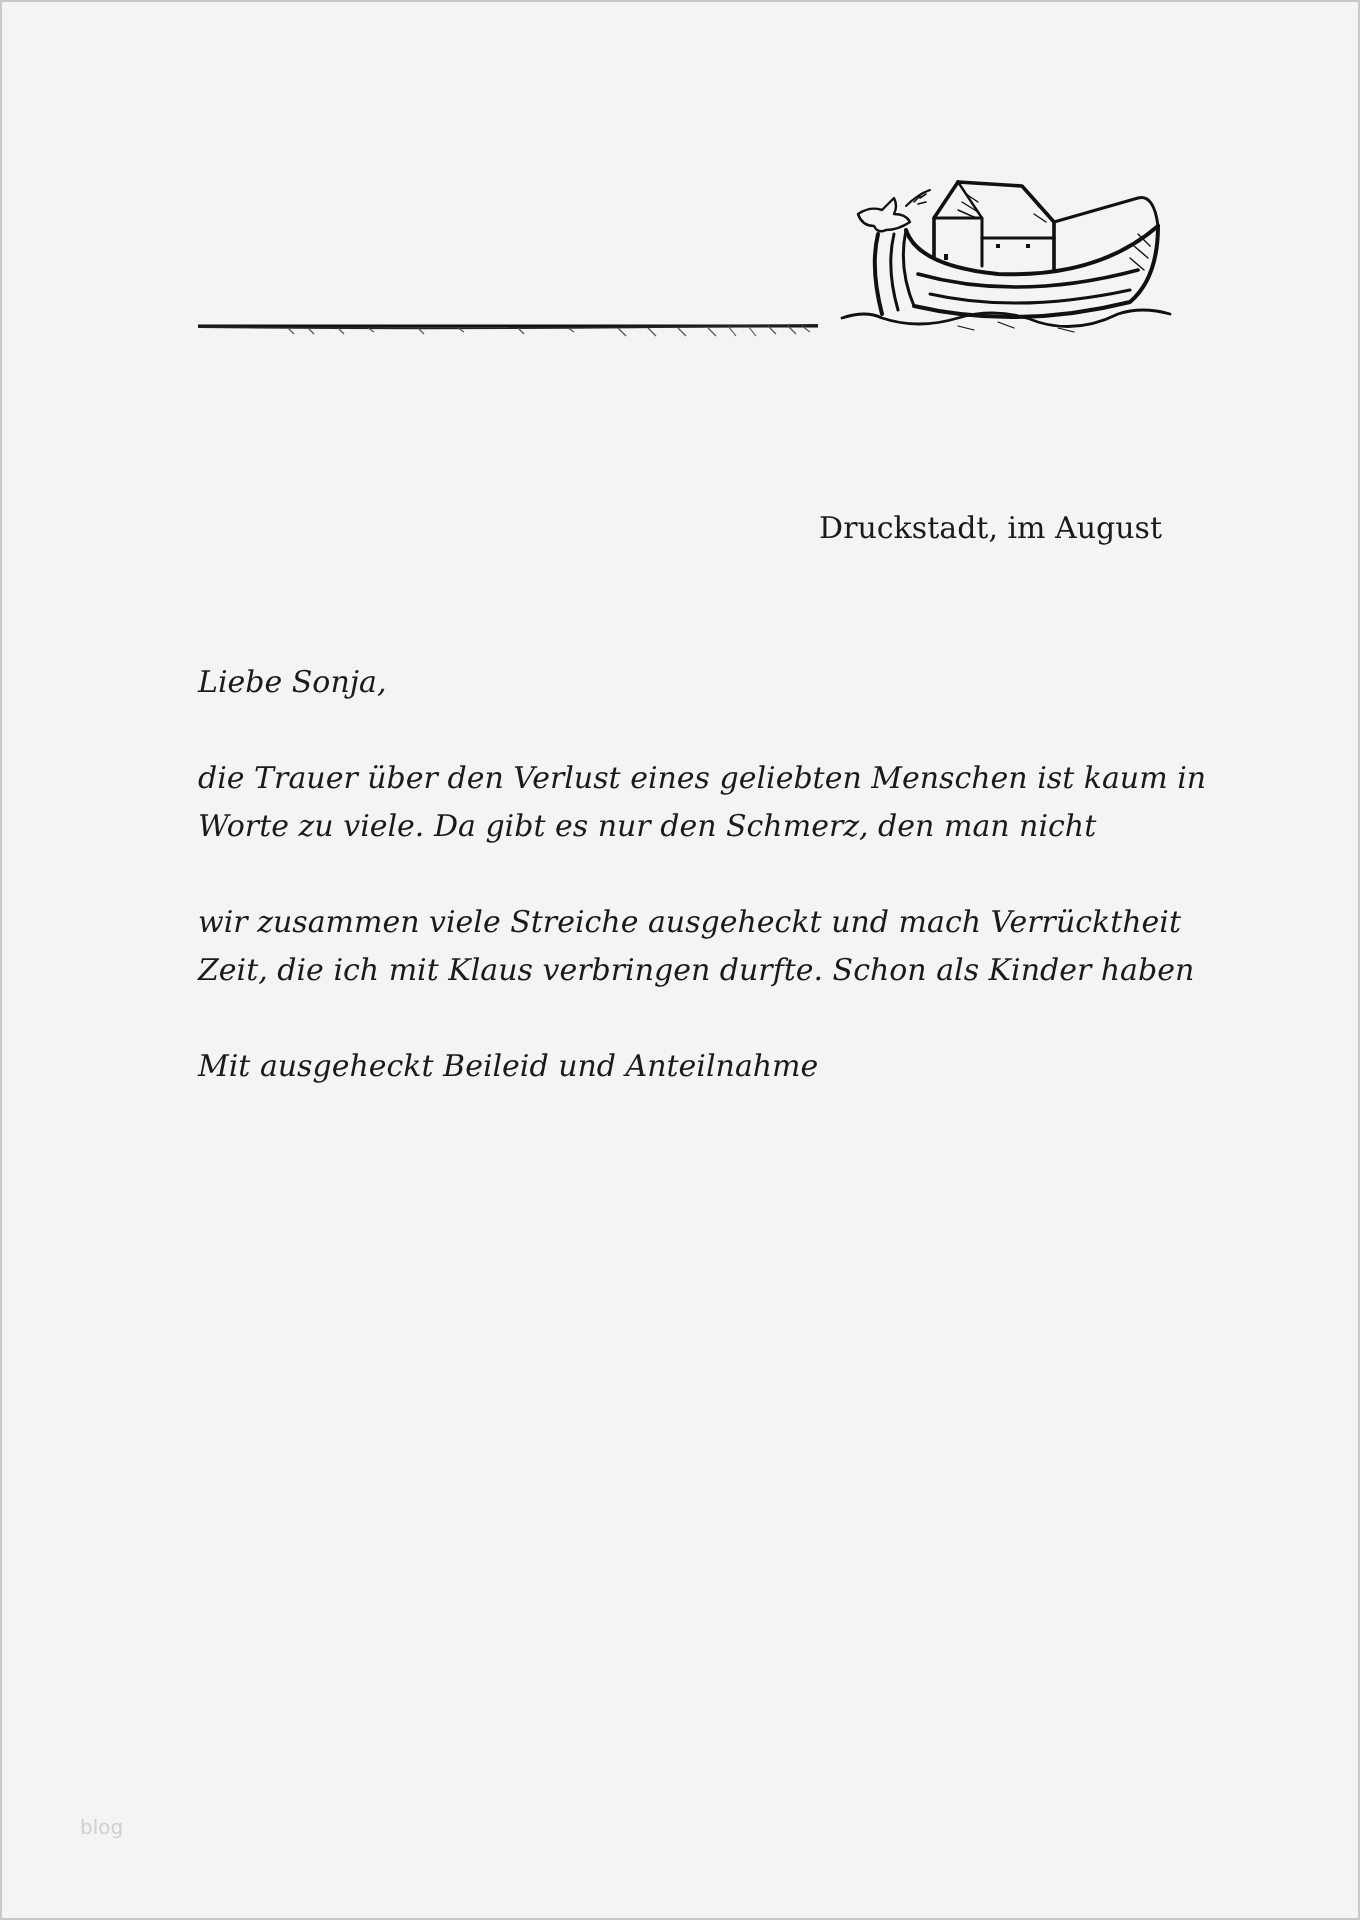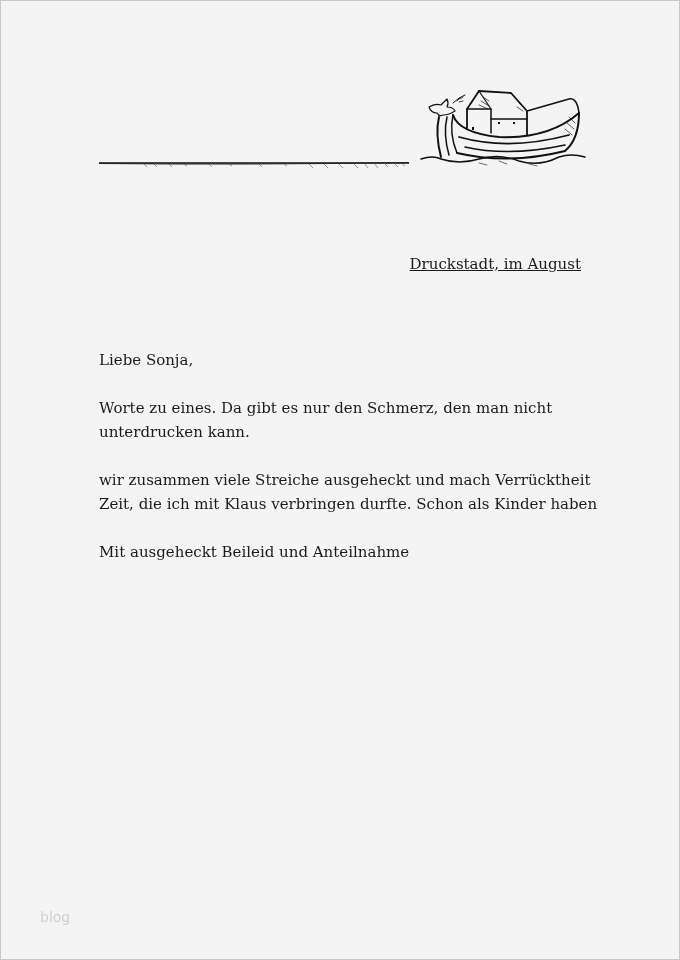--- a/index.html
+++ b/index.html
@@ -38,43 +38,43 @@
       width: 168px;
       height: 80px;
     }
     .place-date {
       position: absolute;
       right: 98px;
       top: 253px;
       font-size: 15px;
       line-height: 20px;
       white-space: nowrap;
-      text-decoration: underline;
     }
     .body-text {
       position: absolute;
       left: 98px;
-      top: 347px;
+      top: 328px;
       width: 492px;
       font-size: 15px;
       line-height: 24px;
+      font-style: italic;
     }
     .body-text p {
       margin: 0 0 24px 0;
     }
     .body-text .line {
       display: block;
       white-space: nowrap;
     }
     .watermark {
       position: absolute;
       left: 39px;
       top: 908px;
       font-family: "DejaVu Sans", sans-serif;
-      font-size: 14px;
+      font-size: 10px;
       color: #d0d0d0;
     }
   </style>
 </head>
 <body>
 
 <div class="page">
 
   <svg class="rule" viewBox="0 0 312 10" xmlns="http://www.w3.org/2000/svg">
     <path d="M0 4 L310 4" stroke="#111" stroke-width="1.6" fill="none"></path>
@@ -138,22 +138,22 @@
   </svg>
 
   <div class="place-date">Druckstadt, im August</div>
 
   <div class="body-text">
     <p>
       <span class="line">Liebe Sonja,</span>
     </p>
 
     <p>
-      <span class="line">Worte zu eines. Da gibt es nur den Schmerz, den man nicht</span>
-      <span class="line">unterdrucken kann.</span>
+      <span class="line">die Trauer über den Verlust eines geliebten Menschen ist kaum in</span>
+      <span class="line">Worte zu viele. Da gibt es nur den Schmerz, den man nicht</span>
     </p>
 
     <p>
       <span class="line">wir zusammen viele Streiche ausgeheckt und mach Verrücktheit</span>
       <span class="line">Zeit, die ich mit Klaus verbringen durfte. Schon als Kinder haben</span>
     </p>
 
     <p>
     </p>
 

